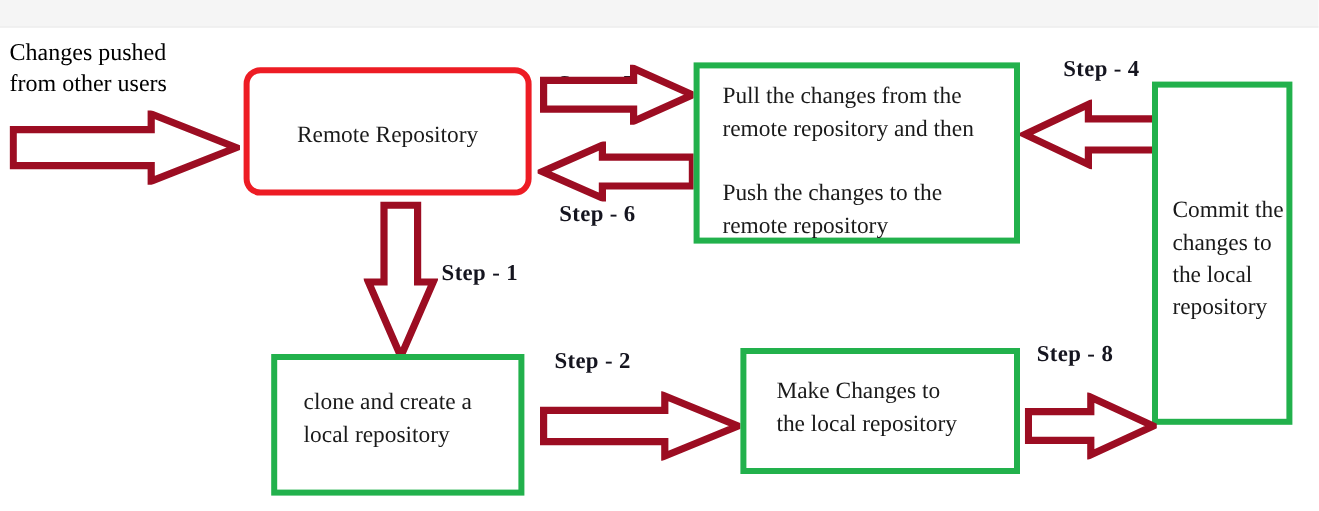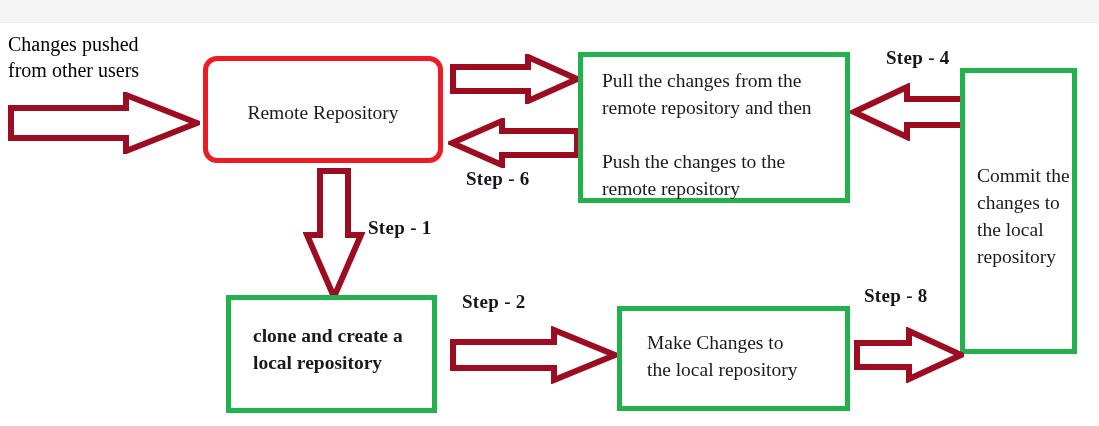--- a/index.html
+++ b/index.html
@@ -122,33 +122,33 @@
 
   <div class="arrow" style="left:303px; top:168px;">
     <svg width="62" height="132" viewBox="0 0 62 132">
       <polygon points="17,3 45,3 45,67 58,67 31,129 4,67 17,67" fill="#ffffff" stroke="#9c0d22" stroke-width="6" stroke-linejoin="miter"></polygon>
     </svg>
   </div>
 
   <div class="steplabel" style="left:368px; top:217px;">Step - 1</div>
 
   <div class="box box-green" style="left:226px; top:295px; width:211px; height:118px;">
-    <div class="boxtext" style="left:22px; top:23px; width:180px; text-align:left;font-weight:bold;">clone and create a
+    <div class="boxtext" style="left:22px; top:23px; width:180px; text-align:left;">clone and create a
 local repository</div>
   </div>
 
   <div class="steplabel" style="left:462px; top:291px;text-align:right;">Step - 2</div>
 
   <div class="arrow" style="left:450px; top:326px;">
     <svg width="168" height="58" viewBox="0 0 168 58">
       <polygon points="3,16 104,16 104,4 165,29 104,54 104,42 3,42" fill="#ffffff" stroke="#9c0d22" stroke-width="6" stroke-linejoin="miter"></polygon>
     </svg>
   </div>
 
-  <div class="box box-green" style="left:617px; top:290px; width:233px; height:105px;margin-top:16px;">
+  <div class="box box-green" style="left:617px; top:290px; width:233px; height:105px;">
     <div class="boxtext" style="left:25px; top:19px; width:200px; text-align:left;">Make Changes to
 the local repository</div>
   </div>
 
   <div class="steplabel" style="left:864px; top:285px;">Step - 8</div>
 
   <div class="arrow" style="left:854px; top:327px;">
     <svg width="110" height="56" viewBox="0 0 110 56">
       <polygon points="3,16 55,16 55,4 107,28 55,52 55,40 3,40" fill="#ffffff" stroke="#9c0d22" stroke-width="6" stroke-linejoin="miter"></polygon>
     </svg>

